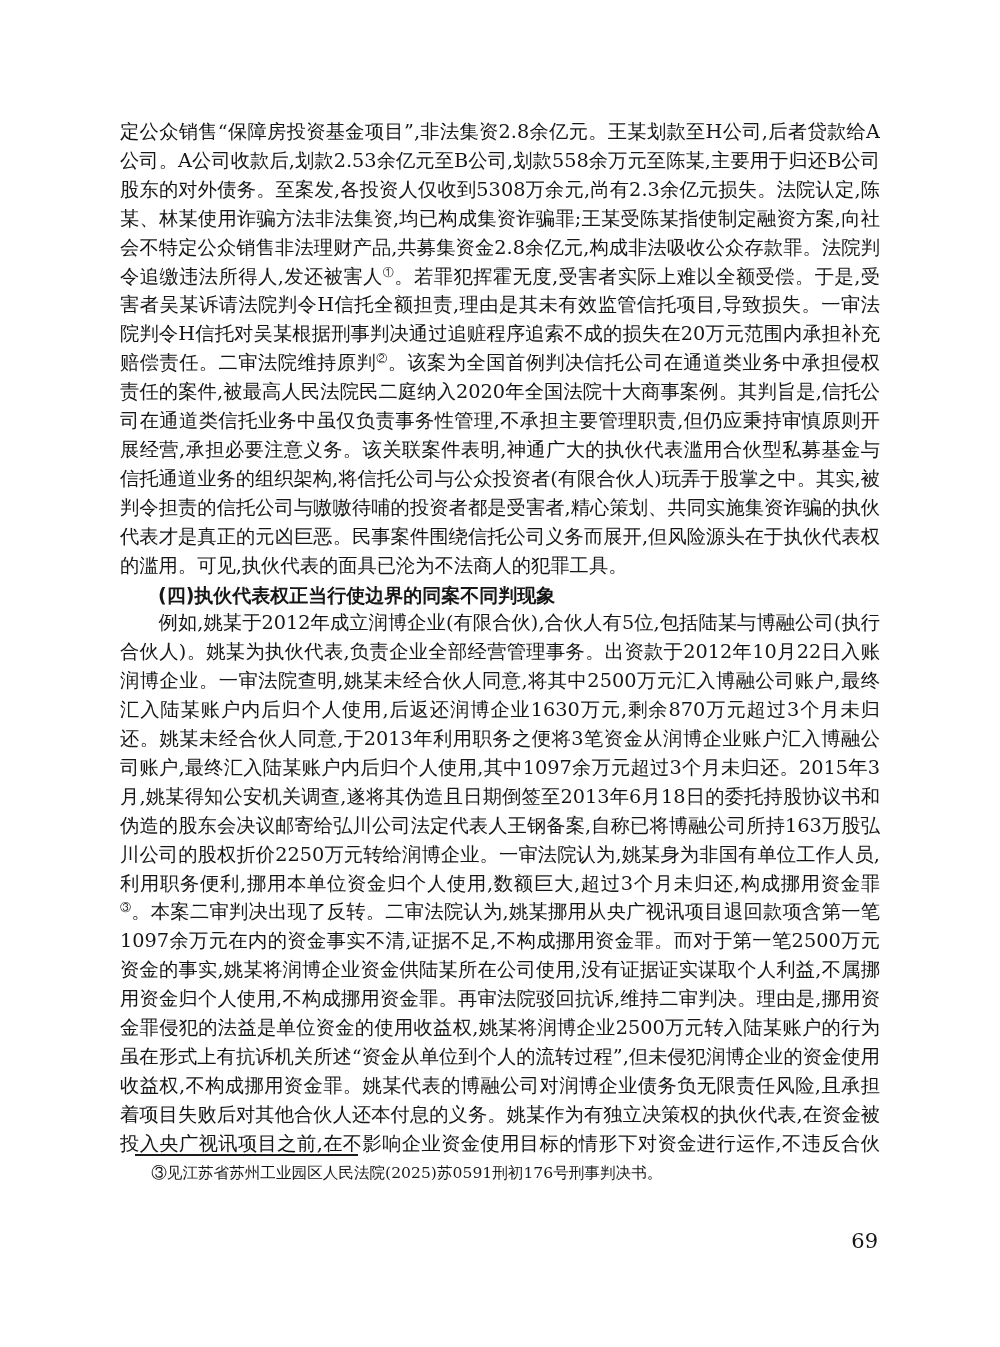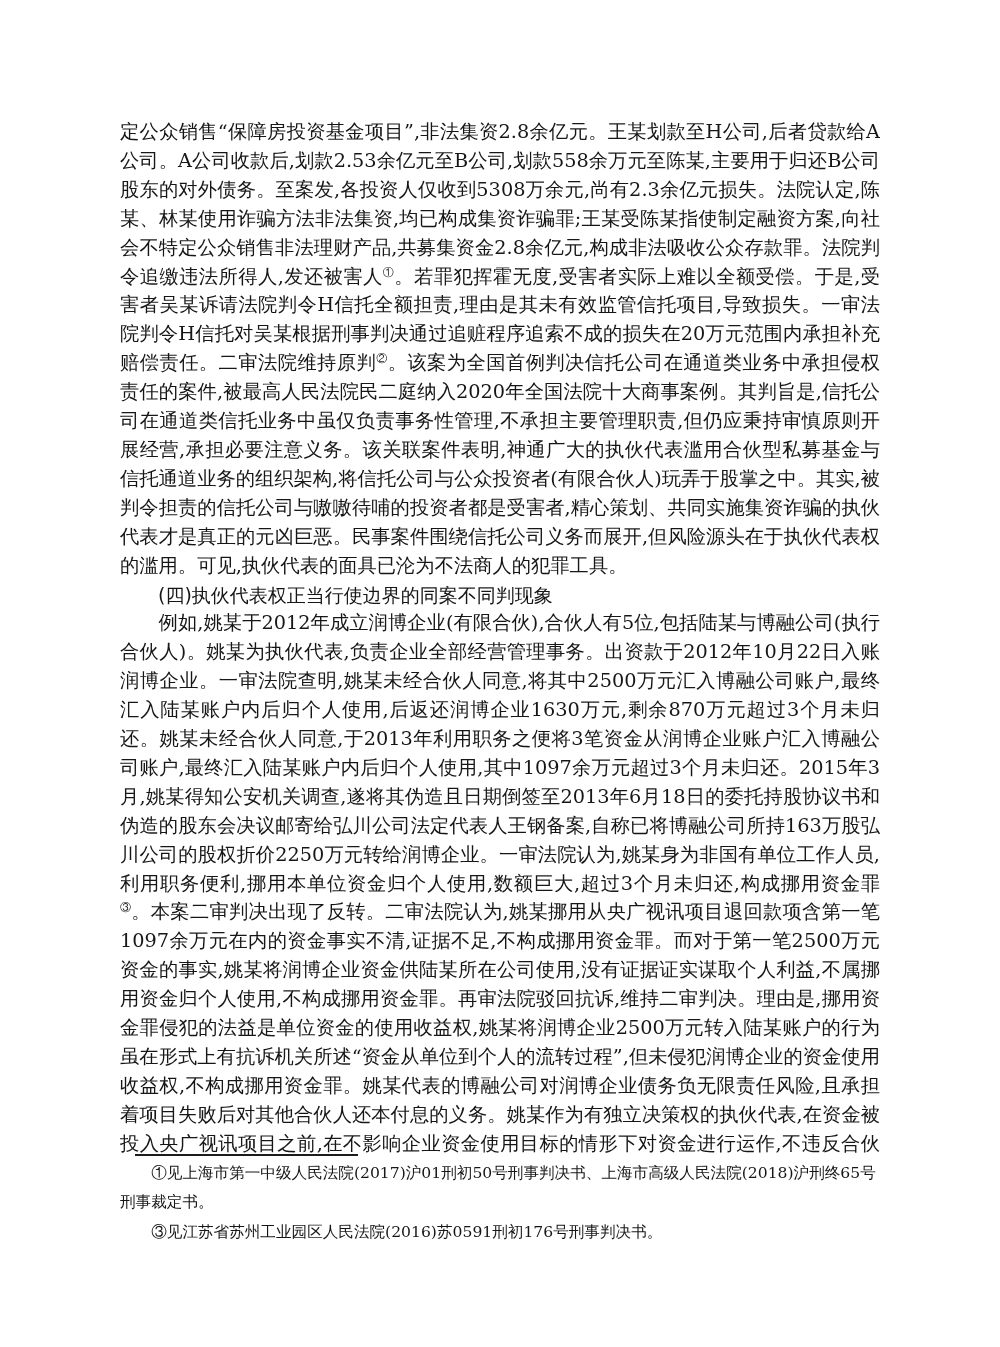--- a/index.html
+++ b/index.html
@@ -18,21 +18,21 @@
     left: 120px; top: 118px;
     width: 760px; height: 1044px;
     font-size: 19.3px;
     line-height: 28.9px;
     text-align: justify;
     overflow: hidden;
   }
   .body-text p { margin: 0; }
   .body-text p.indent { text-indent: 2em; }
   .body-text p.heading {
-    font-weight: 400;
+    font-weight: 700;
     font-family: "DejaVu Sans", "Liberation Sans", sans-serif;
     font-size: 19px;
   }
   sup.fnref {
     font-size: 11px;
     line-height: 0;
     vertical-align: 7px;
     letter-spacing: 0;
   }
 
@@ -66,16 +66,16 @@
 <body>
 
 <div class="page">
   <main class="body-text">
       <p class="para"><span>定公众销售“保障房投资基金项目”,非法集资2.8余亿元。王某划款至H公司,后者贷款给A公司。A公司收款后,划款2.53余亿元至B公司,划款558余万元至陈某,主要用于归还B公司股东的对外债务。至案发,各投资人仅收到5308万余元,尚有2.3余亿元损失。法院认定,陈某、林某使用诈骗方法非法集资,均已构成集资诈骗罪;王某受陈某指使制定融资方案,向社会不特定公众销售非法理财产品,共募集资金2.8余亿元,构成非法吸收公众存款罪。法院判令追缴违法所得人,发还被害人</span><sup class="fnref">①</sup><span>。若罪犯挥霍无度,受害者实际上难以全额受偿。于是,受害者吴某诉请法院判令H信托全额担责,理由是其未有效监管信托项目,导致损失。一审法院判令H信托对吴某根据刑事判决通过追赃程序追索不成的损失在20万元范围内承担补充赔偿责任。二审法院维持原判</span><sup class="fnref">②</sup><span>。该案为全国首例判决信托公司在通道类业务中承担侵权责任的案件,被最高人民法院民二庭纳入2020年全国法院十大商事案例。其判旨是,信托公司在通道类信托业务中虽仅负责事务性管理,不承担主要管理职责,但仍应秉持审慎原则开展经营,承担必要注意义务。该关联案件表明,神通广大的执伙代表滥用合伙型私募基金与信托通道业务的组织架构,将信托公司与公众投资者(有限合伙人)玩弄于股掌之中。其实,被判令担责的信托公司与嗷嗷待哺的投资者都是受害者,精心策划、共同实施集资诈骗的执伙代表才是真正的元凶巨恶。民事案件围绕信托公司义务而展开,但风险源头在于执伙代表权的滥用。可见,执伙代表的面具已沦为不法商人的犯罪工具。</span></p>
       <p class="heading indent"><span>(四)执伙代表权正当行使边界的同案不同判现象</span></p>
       <p class="para indent"><span>例如,姚某于2012年成立润博企业(有限合伙),合伙人有5位,包括陆某与博融公司(执行合伙人)。姚某为执伙代表,负责企业全部经营管理事务。出资款于2012年10月22日入账润博企业。一审法院查明,姚某未经合伙人同意,将其中2500万元汇入博融公司账户,最终汇入陆某账户内后归个人使用,后返还润博企业1630万元,剩余870万元超过3个月未归还。姚某未经合伙人同意,于2013年利用职务之便将3笔资金从润博企业账户汇入博融公司账户,最终汇入陆某账户内后归个人使用,其中1097余万元超过3个月未归还。2015年3月,姚某得知公安机关调查,遂将其伪造且日期倒签至2013年6月18日的委托持股协议书和伪造的股东会决议邮寄给弘川公司法定代表人王钢备案,自称已将博融公司所持163万股弘川公司的股权折价2250万元转给润博企业。一审法院认为,姚某身为非国有单位工作人员,利用职务便利,挪用本单位资金归个人使用,数额巨大,超过3个月未归还,构成挪用资金罪</span><sup class="fnref">③</sup><span>。本案二审判决出现了反转。二审法院认为,姚某挪用从央广视讯项目退回款项含第一笔1097余万元在内的资金事实不清,证据不足,不构成挪用资金罪。而对于第一笔2500万元资金的事实,姚某将润博企业资金供陆某所在公司使用,没有证据证实谋取个人利益,不属挪用资金归个人使用,不构成挪用资金罪。再审法院驳回抗诉,维持二审判决。理由是,挪用资金罪侵犯的法益是单位资金的使用收益权,姚某将润博企业2500万元转入陆某账户的行为虽在形式上有抗诉机关所述“资金从单位到个人的流转过程”,但未侵犯润博企业的资金使用收益权,不构成挪用资金罪。姚某代表的博融公司对润博企业债务负无限责任风险,且承担着项目失败后对其他合伙人还本付息的义务。姚某作为有独立决策权的执伙代表,在资金被投入央广视讯项目之前,在不影响企业资金使用目标的情形下对资金进行运作,不违反合伙协议约定,符合商业运营的常理和惯例,</span></p>
     </main>
   <div class="fn-rule"></div>
   <section class="footnotes">
-      <p><span>①</span><span>见上海市第一中级人民法院(2017)沪01刑初50号刑事判决书、上海市高级人民法院(2018)沪刑终65号刑事裁定书。</span></p>
-      <p><span>③</span><span>见江苏省苏州工业园区人民法院(2016)苏0591刑初176号刑事判决书。</span></p>
+      <p><span>③</span><span>见江苏省苏州工业园区人民法院(2025)苏0591刑初176号刑事判决书。</span></p>
     </section>
+  <div class="page-number">69</div>
 </div>
 
 </body></html>

